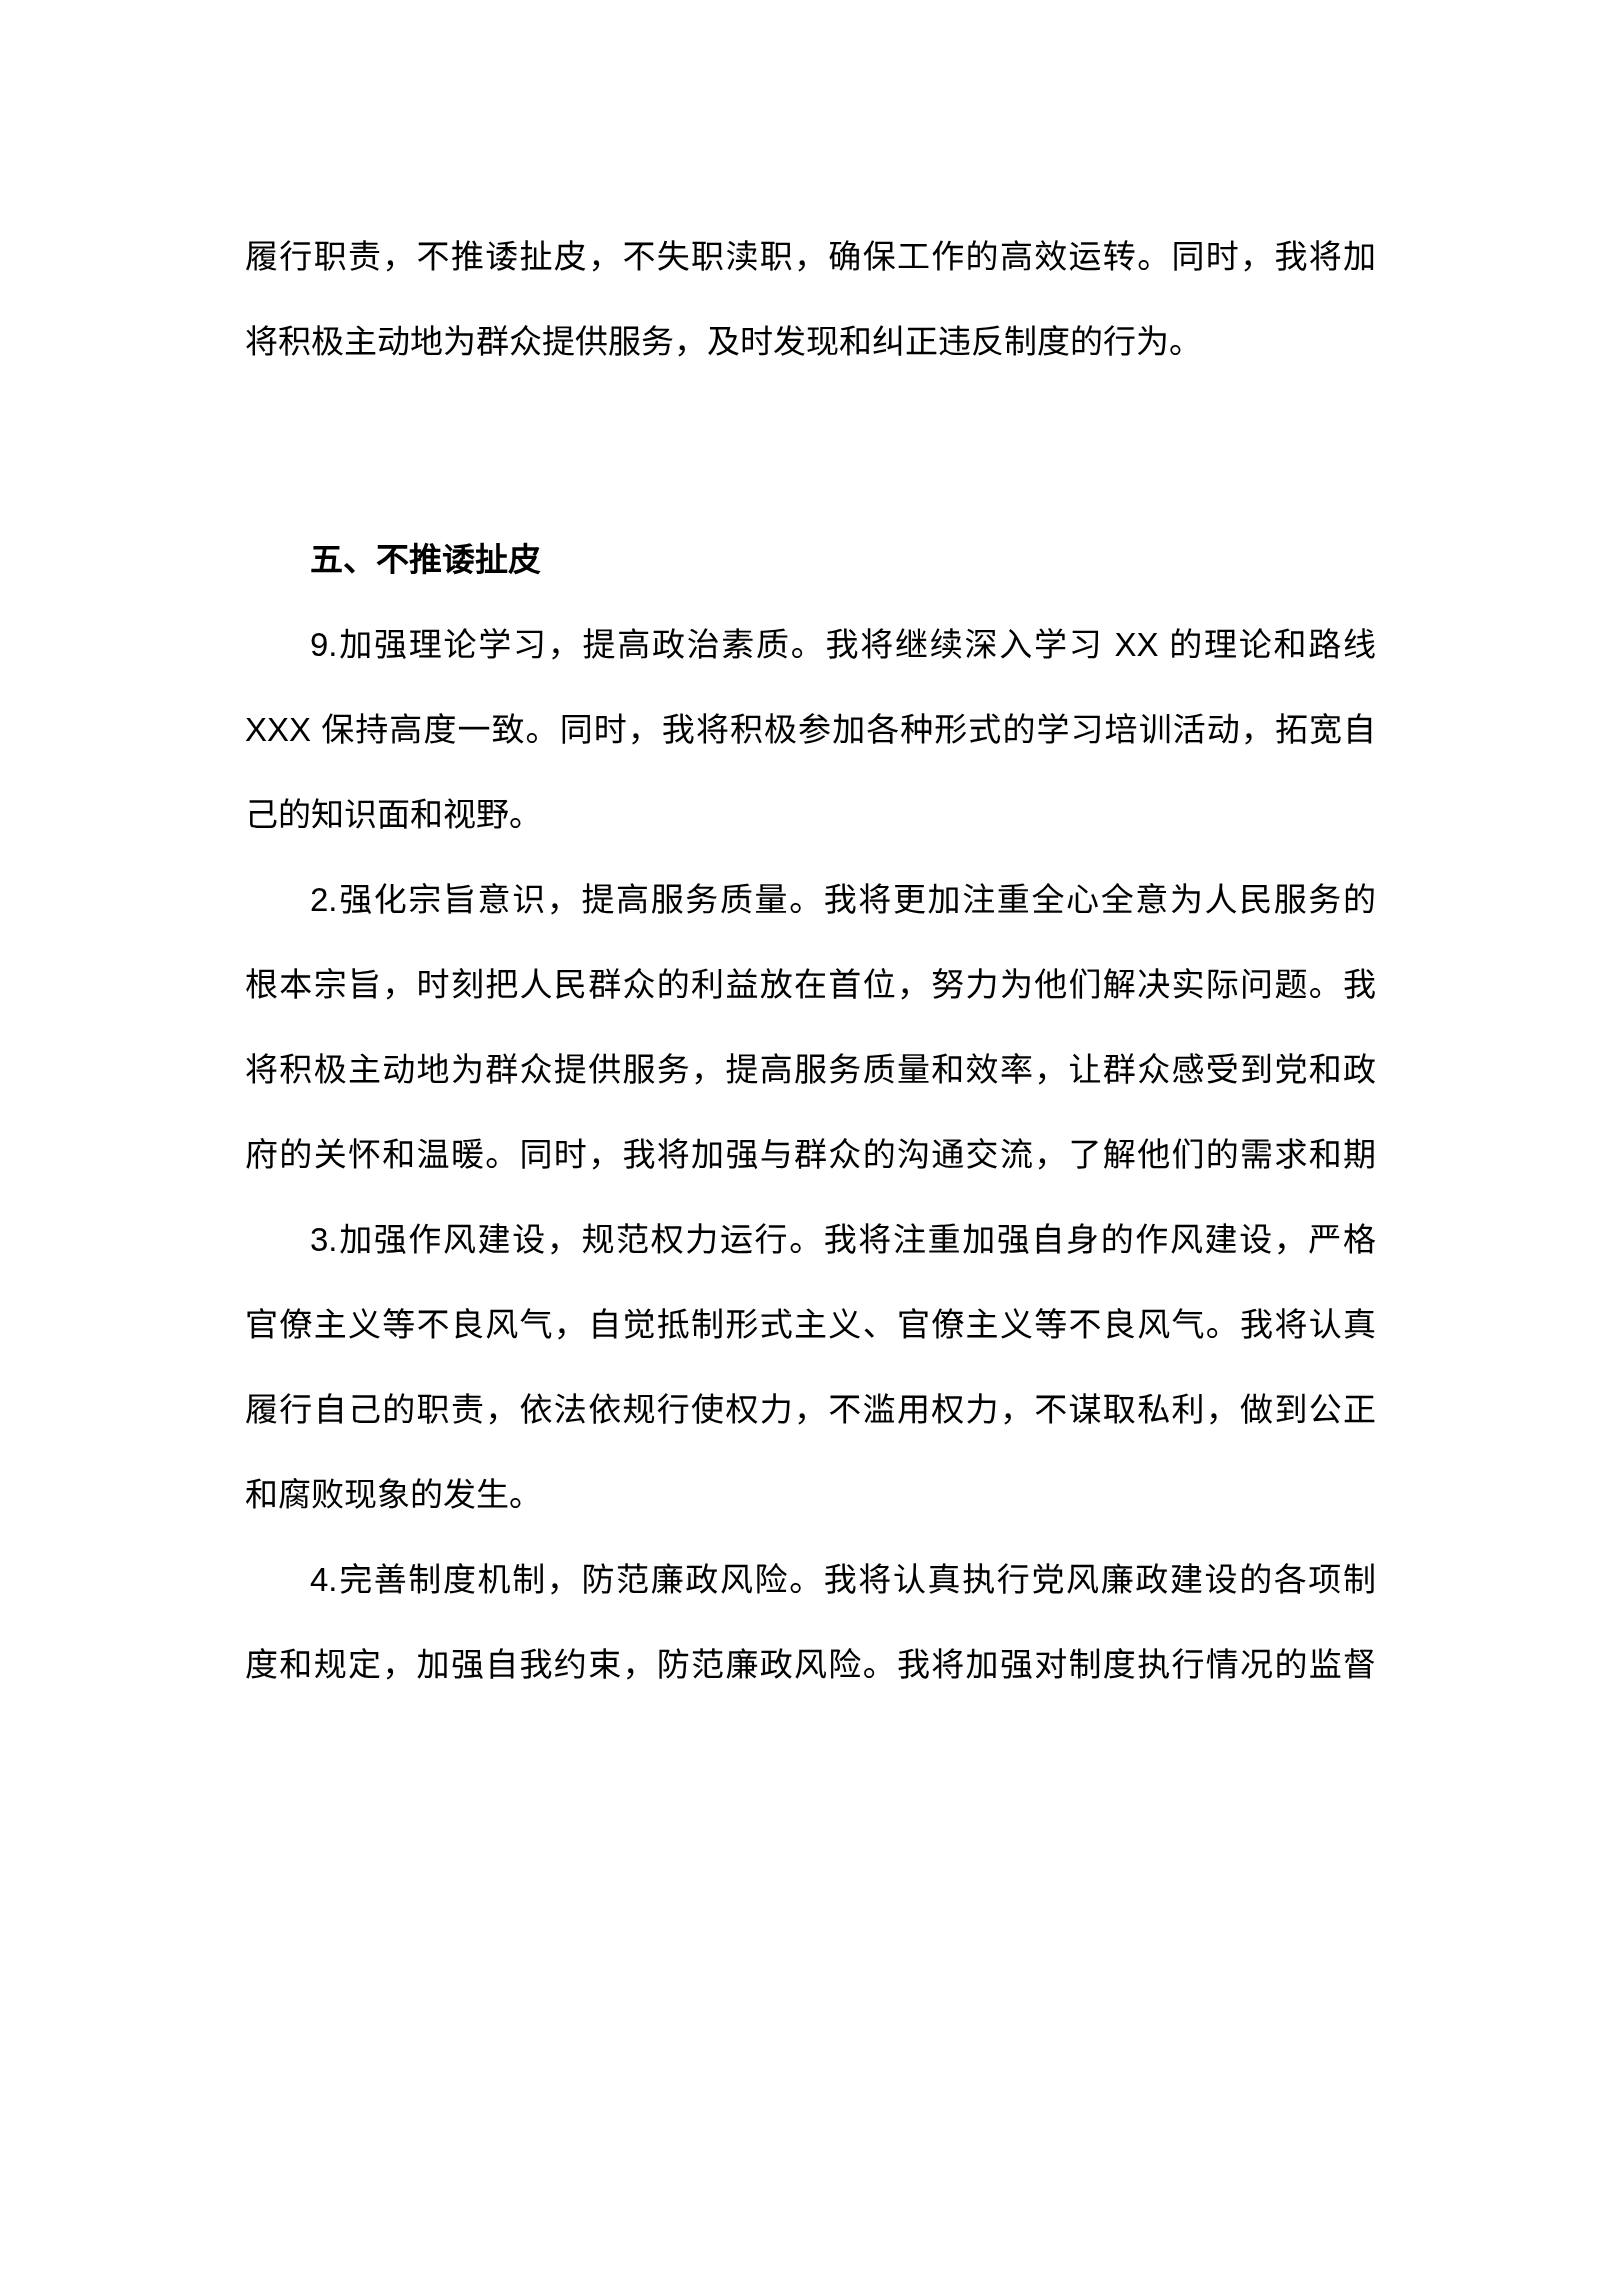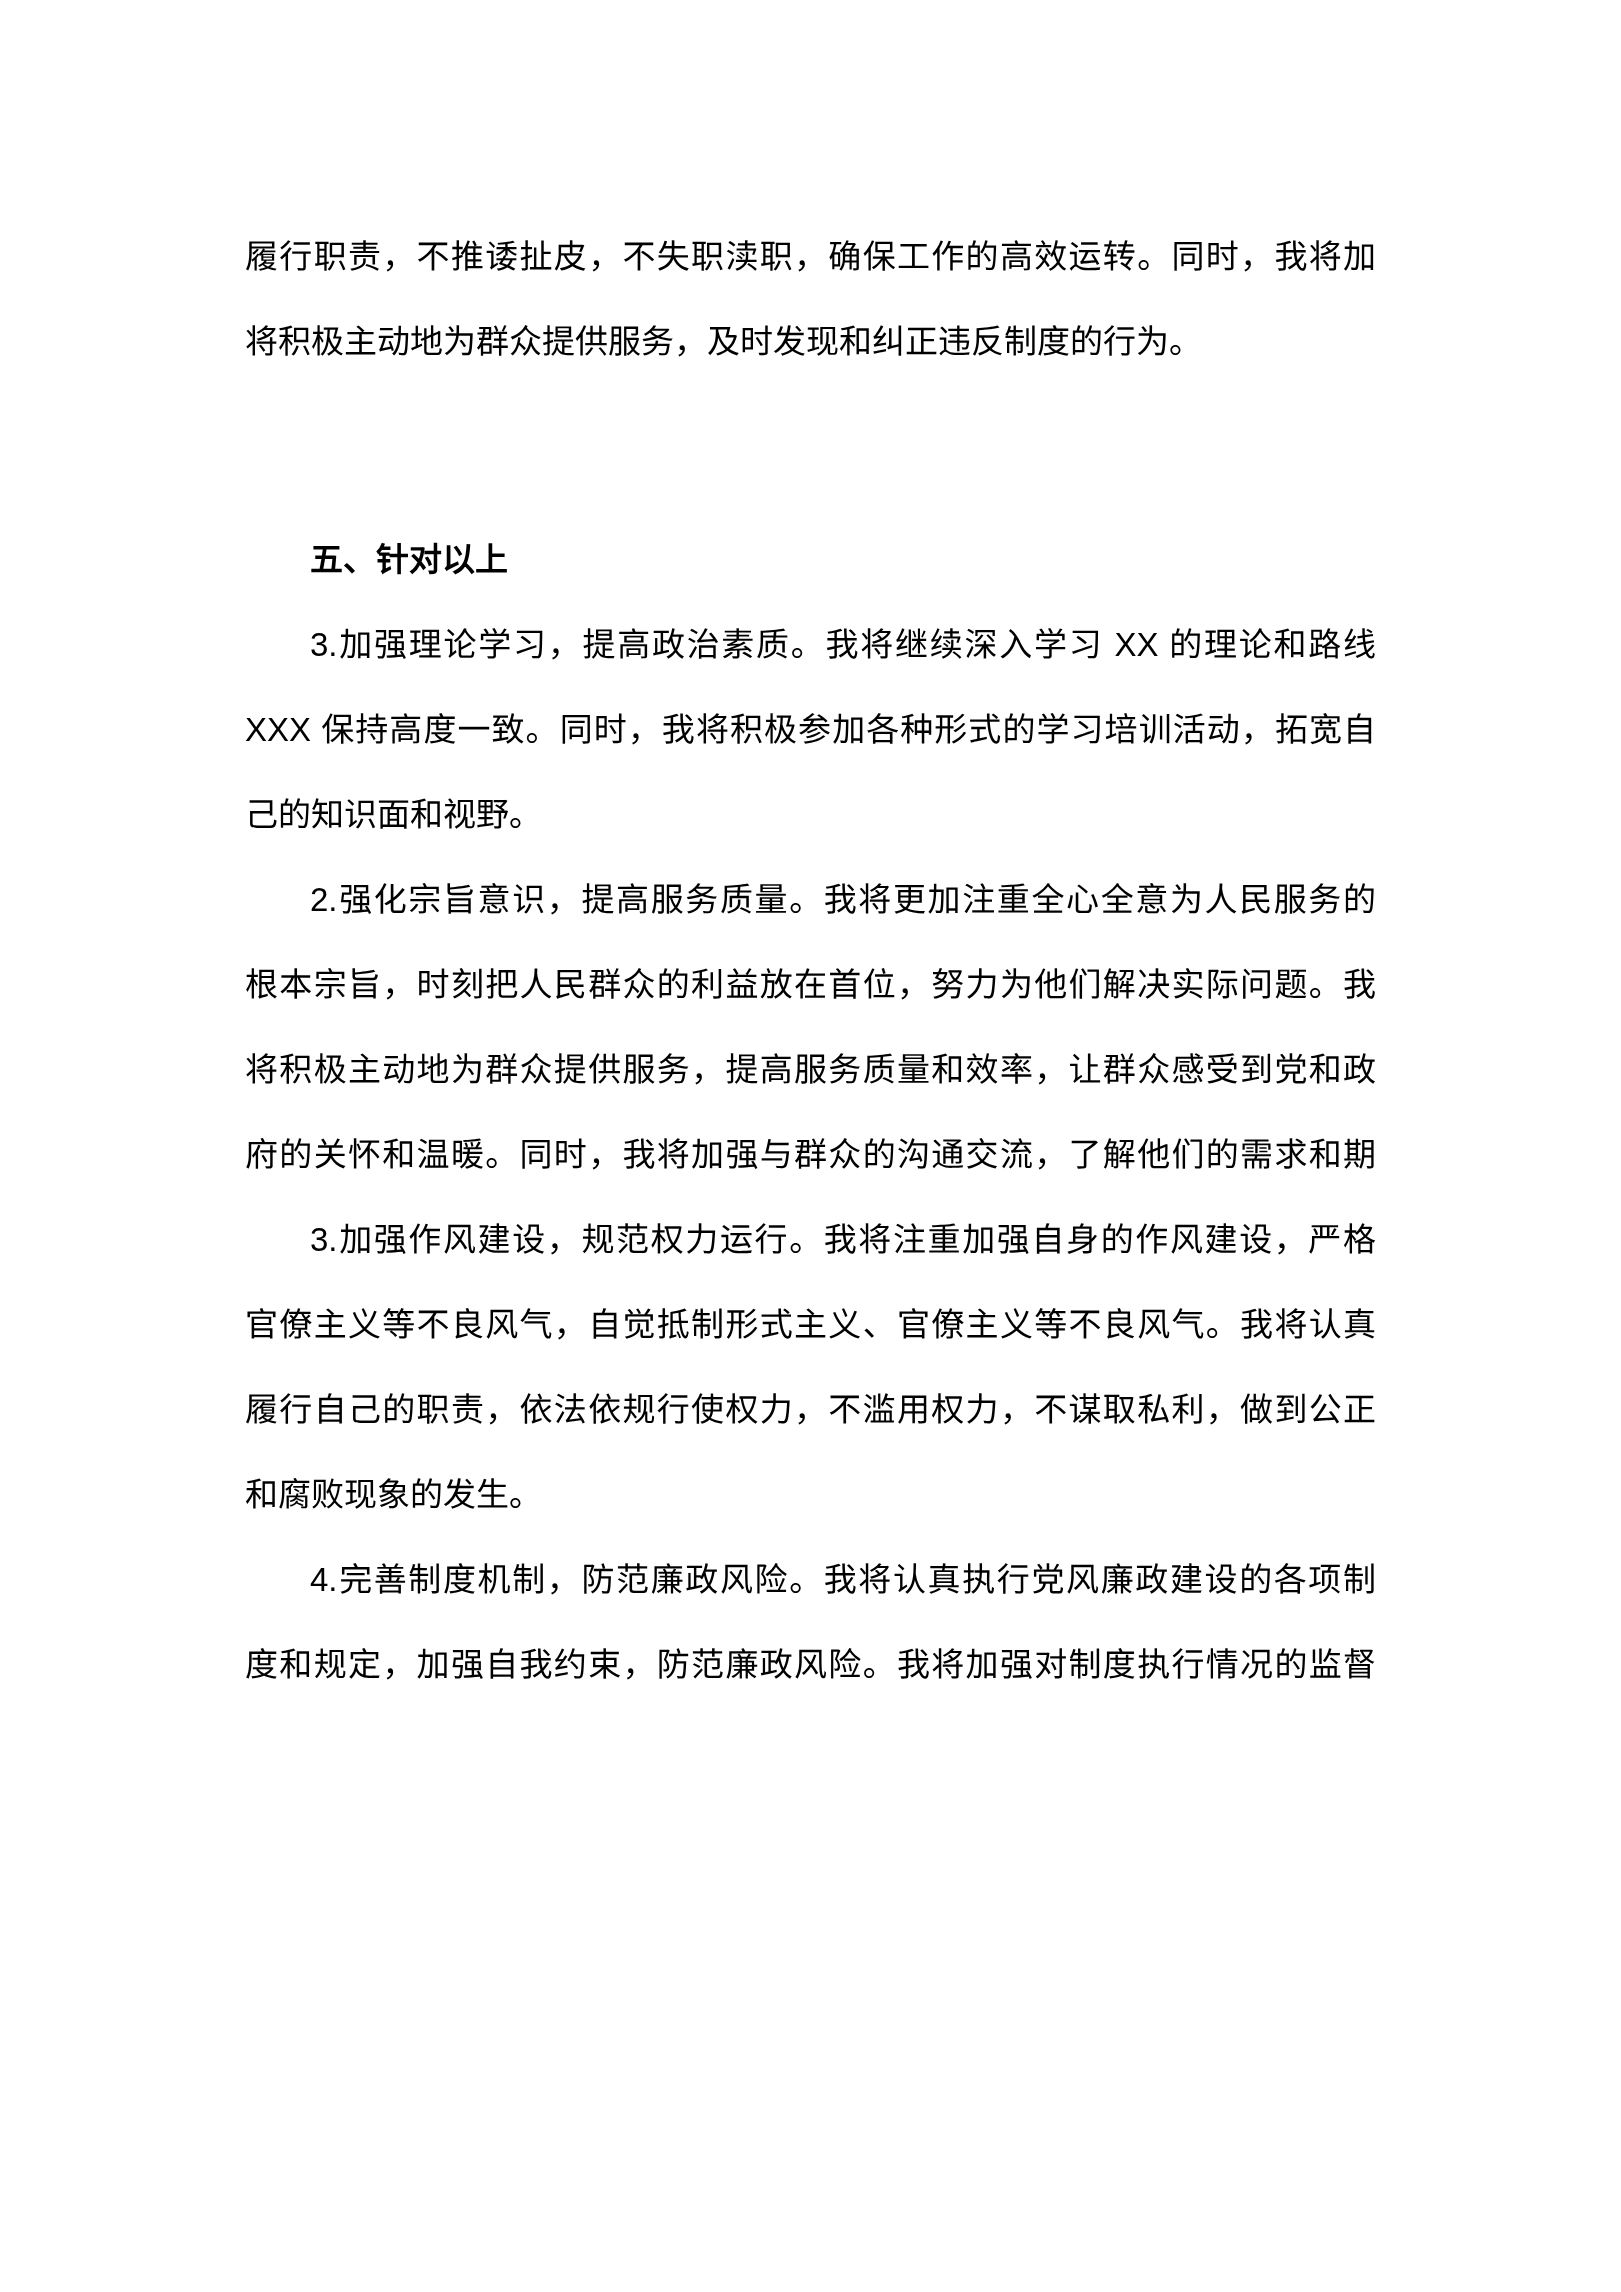--- a/index.html
+++ b/index.html
@@ -51,22 +51,22 @@
   }
 </style>
 </head>
 <body style="background: rgb(255, 255, 255); color: rgb(0, 0, 0);">
 
 <div class="page">
   <div class="doc-body" id="doc-body">
       <div class="line jl">履行职责，不推诿扯皮，不失职渎职，确保工作的高效运转。同时，我将加</div>
       <div class="line">将积极主动地为群众提供服务，及时发现和纠正违反制度的行为。</div>
       <div class="spacer"></div>
-      <div class="line indent heading">五、针对以上</div>
-      <div class="line indent jl">3.加强理论学习，提高政治素质。我将继续深入学习 XX 的理论和路线</div>
+      <div class="line indent heading">五、不推诿扯皮</div>
+      <div class="line indent jl">9.加强理论学习，提高政治素质。我将继续深入学习 XX 的理论和路线</div>
       <div class="line jl">XXX 保持高度一致。同时，我将积极参加各种形式的学习培训活动，拓宽自</div>
       <div class="line">己的知识面和视野。</div>
       <div class="line indent jl">2.强化宗旨意识，提高服务质量。我将更加注重全心全意为人民服务的</div>
       <div class="line jl">根本宗旨，时刻把人民群众的利益放在首位，努力为他们解决实际问题。我</div>
       <div class="line jl">将积极主动地为群众提供服务，提高服务质量和效率，让群众感受到党和政</div>
       <div class="line jl">府的关怀和温暖。同时，我将加强与群众的沟通交流，了解他们的需求和期</div>
       <div class="line indent jl">3.加强作风建设，规范权力运行。我将注重加强自身的作风建设，严格</div>
       <div class="line jl">官僚主义等不良风气，自觉抵制形式主义、官僚主义等不良风气。我将认真</div>
       <div class="line jl">履行自己的职责，依法依规行使权力，不滥用权力，不谋取私利，做到公正</div>
       <div class="line">和腐败现象的发生。</div>

